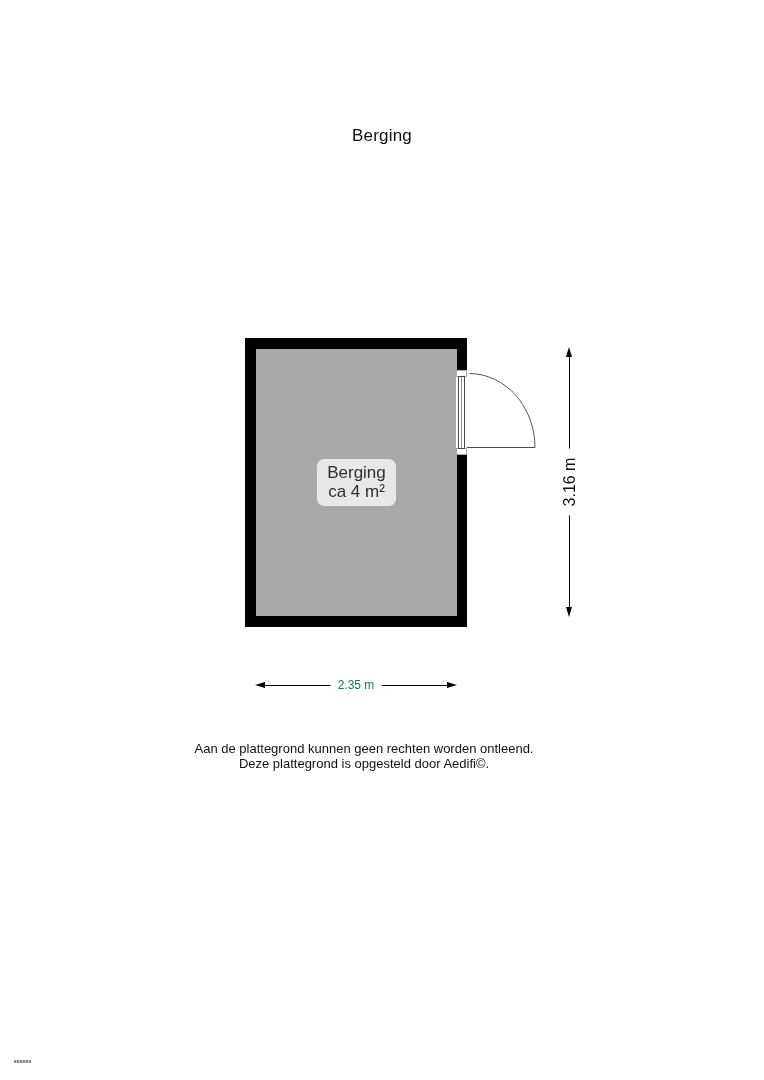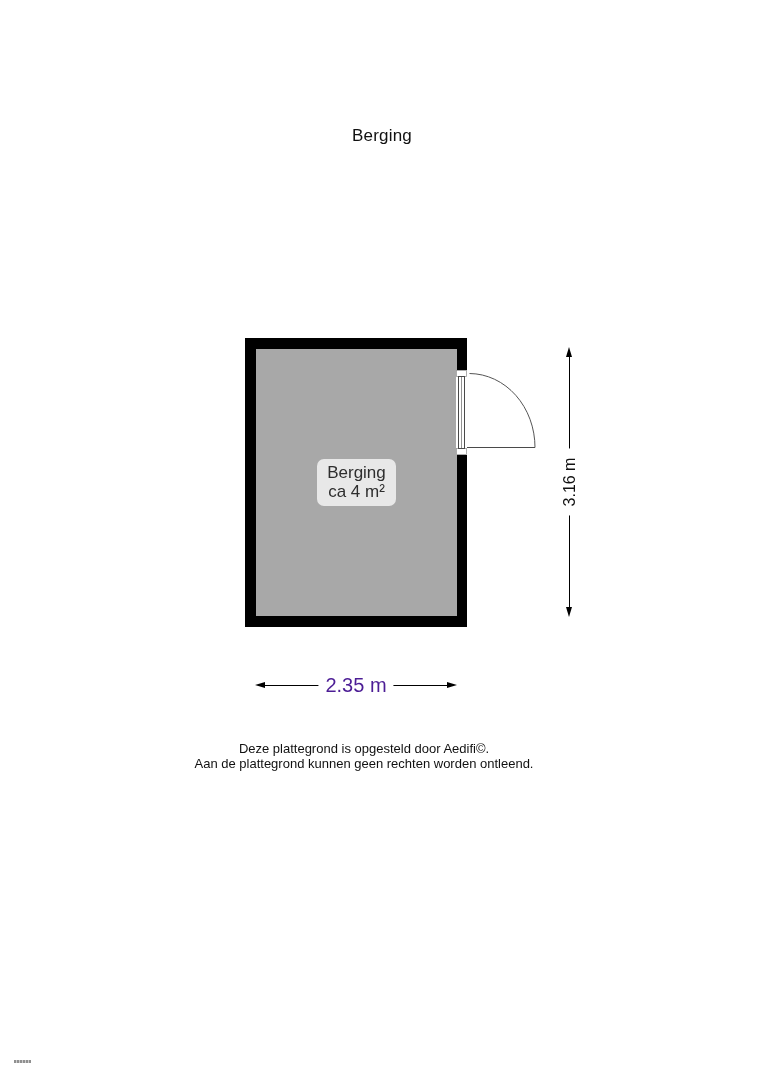--- a/index.html
+++ b/index.html
@@ -141,22 +141,22 @@
     border-bottom: 3.5px solid transparent;
     border-left: 10px solid #000000;
   }
   .hdim .dim-label {
     position: absolute;
     top: 50%;
     left: 50%;
     transform: translate(-50%, -50%);
     background: #ffffff;
     padding: 0 7px;
-    font-size: 20px;
-    color: #4c1d95;
+    font-size: 12px;
+    color: #0f766e;
     white-space: nowrap;
   }
 
   
   .footer {
     position: absolute;
     top: 742px;
     left: 0;
     width: 728px;
     text-align: center;
@@ -218,19 +218,19 @@
   </div>
 
   <div class="hdim">
     <div class="arrow-left"></div>
     <div class="line"></div>
     <span class="dim-label">2.35 m</span>
     <div class="arrow-right"></div>
   </div>
 
   <div class="footer">
+    <div>Aan de plattegrond kunnen geen rechten worden ontleend.</div>
     <div>Deze plattegrond is opgesteld door Aedifi©.</div>
-    <div>Aan de plattegrond kunnen geen rechten worden ontleend.</div>
   </div>
 
   <div class="fine-print-mark"></div>
 
 </div>
 
 </body></html>

